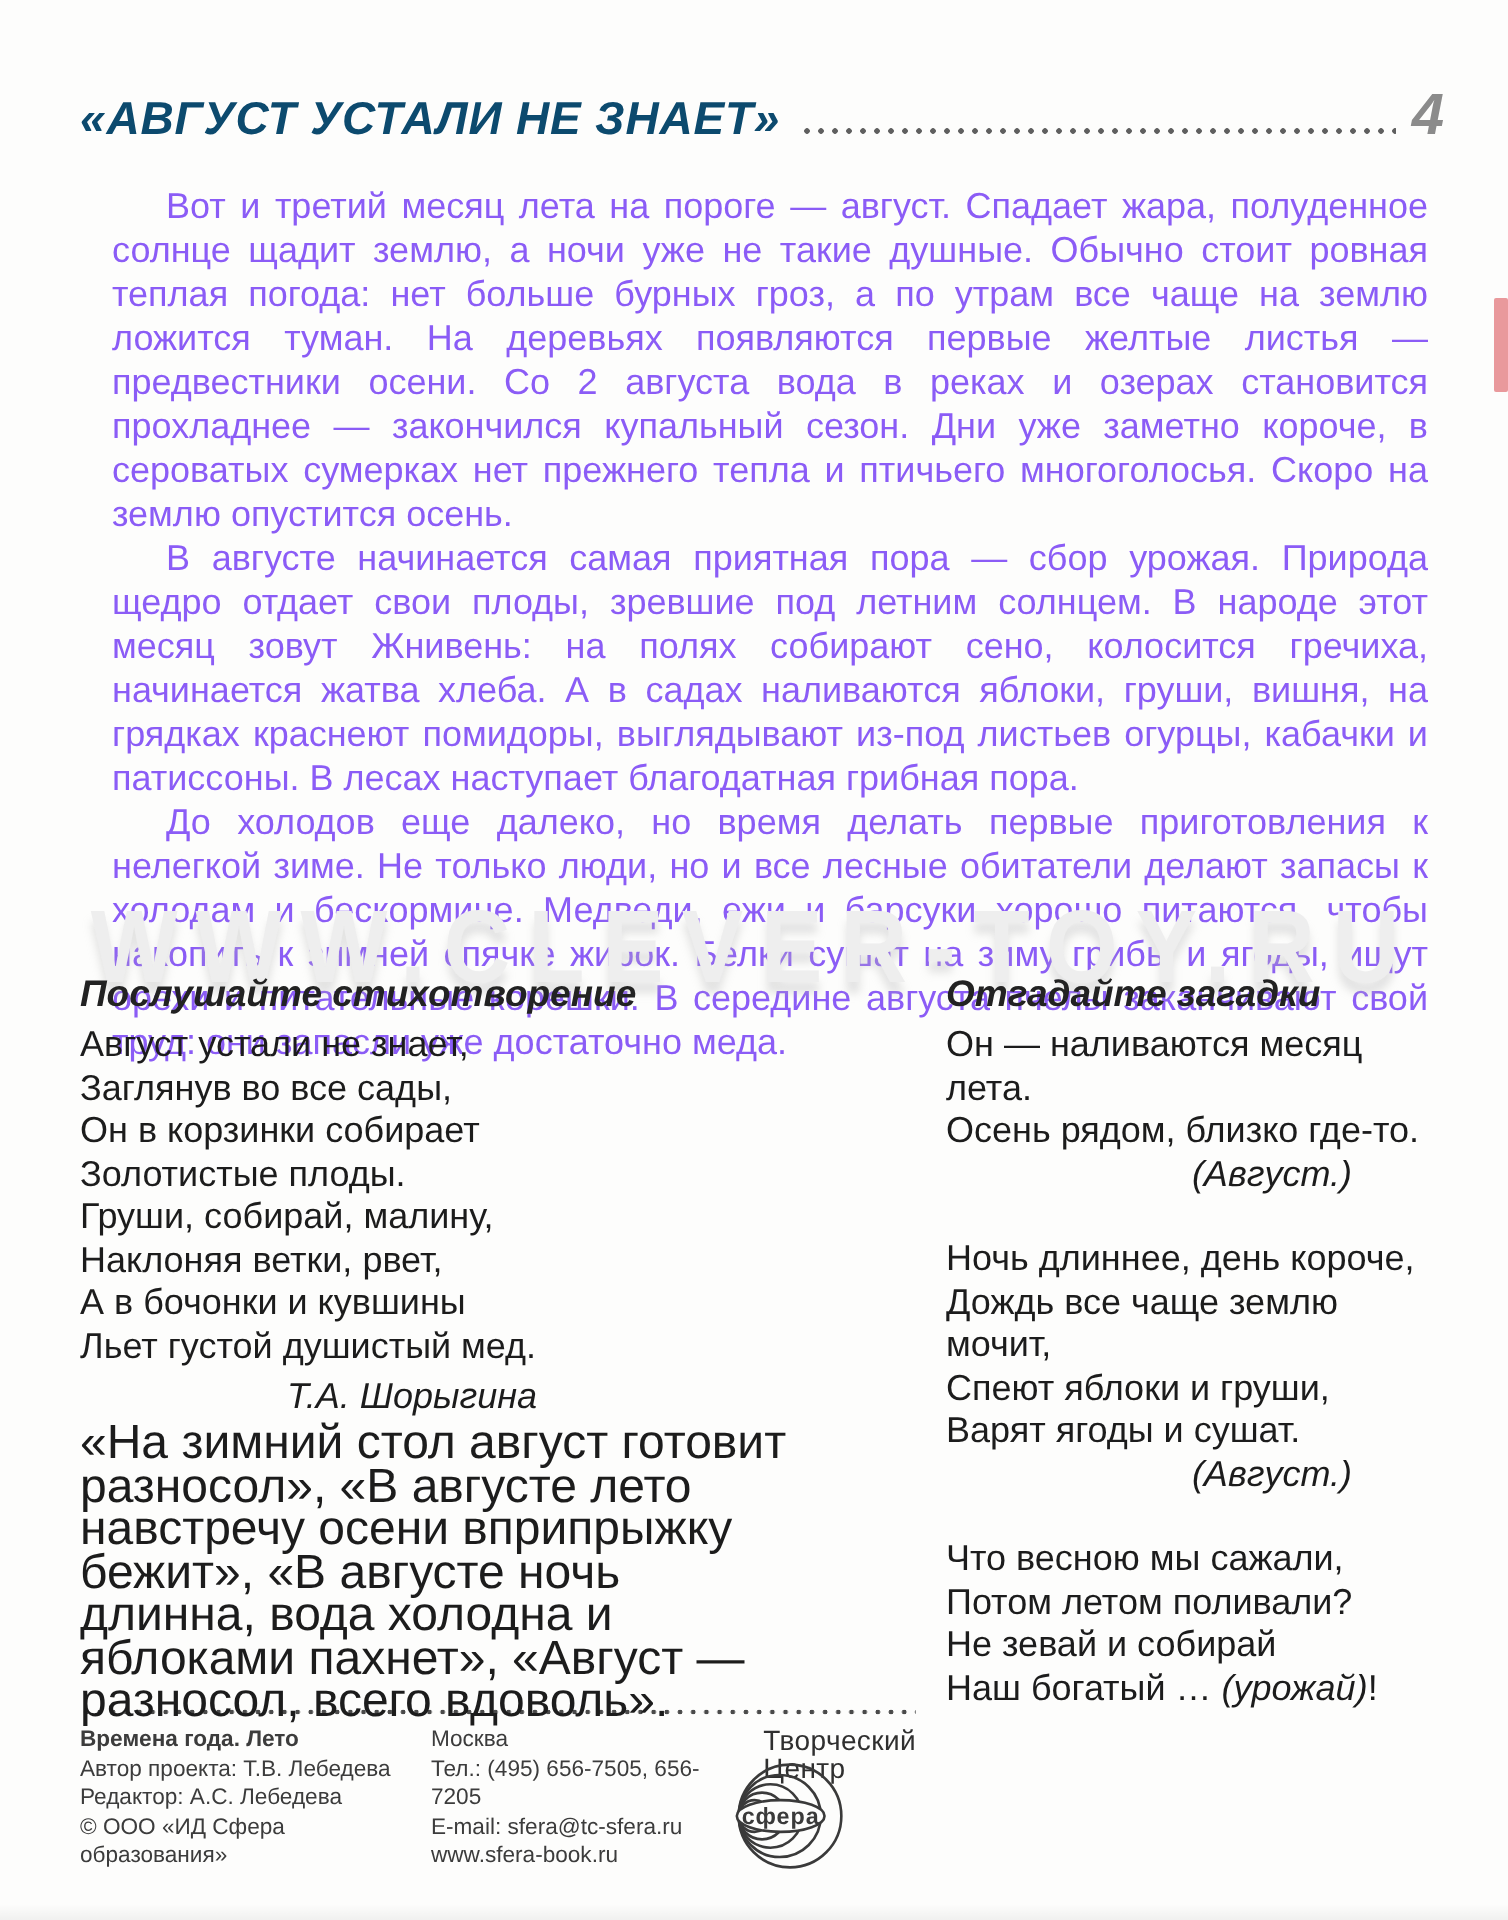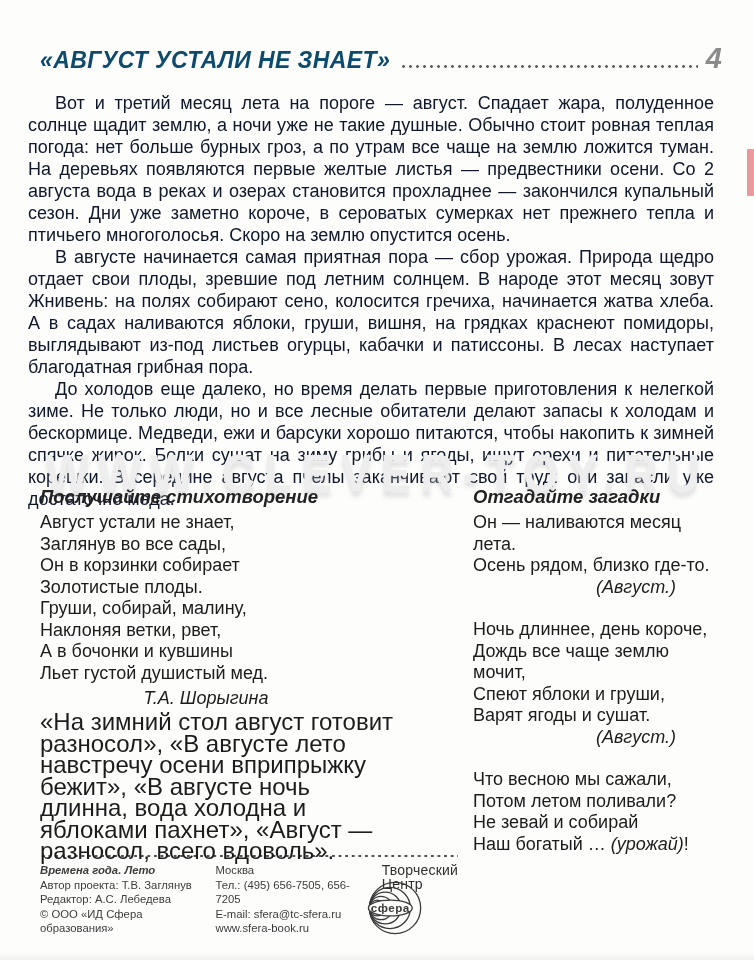--- a/index.html
+++ b/index.html
@@ -20,22 +20,22 @@
   .leader-dots{
     flex:1;height:5px;margin:0 8px 5px 10px;align-self:flex-end;
     background-image:radial-gradient(circle,#5f5f5f 1.25px,transparent 1.55px);
     background-size:7px 5px;background-position:left center;background-repeat:repeat-x;
   }
   .page-number{
     font-size:29px;font-style:italic;font-weight:bold;color:#8b8b8b;line-height:1;
   }
   
   .intro{
-    position:absolute;left:28px;right:40px;top:92px;
-    font-size:18px;line-height:22px;text-align:justify;color:#0f172a;
+    position:absolute;left:56px;right:40px;top:92px;
+    font-size:18px;line-height:22px;text-align:justify;color:#8b5cf6;
   }
   .intro p{margin:0;text-indent:27px;}
   
   .watermark{
     position:absolute;left:0;right:0;top:446px;text-align:center;
     font-size:46px;font-weight:bold;letter-spacing:9px;
     color:#eeeeee;text-shadow:0 5px 4px rgba(185,185,185,.38);
     transform:scaleY(1.12);z-index:0;white-space:nowrap;user-select:none;
   }
   
@@ -67,21 +67,21 @@
   .footer-rule{
     height:4px;width:100%;
     background-image:radial-gradient(circle,#4a4a4a 1.05px,transparent 1.3px);
     background-size:6.6px 4px;background-position:left center;background-repeat:repeat-x;
     margin-bottom:5px;
   }
   .footer-cols{display:flex;align-items:flex-start;}
   .footer-col{font-size:11.3px;line-height:14.6px;color:#3c3c3c;}
   .footer-col.c1{width:178px;}
   .footer-col.c2{width:152px;}
-  .footer-col .b{font-weight:bold;font-style:italic;}
+  .footer-col .b{font-weight:bold;}
   .logo-block{position:relative;width:92px;height:74px;margin-left:2px;}
   .logo-text{
     position:absolute;top:0;right:0;text-align:left;
     font-size:14px;line-height:14px;color:#2f2f2f;letter-spacing:.2px;
   }
   .logo-emblem{position:absolute;left:0;top:17px;}
   
   .red-mark{
     position:absolute;right:0;top:149px;width:7px;height:47px;
     background:#d8474d;opacity:.55;border-radius:1px;
@@ -151,21 +151,21 @@
         <div class="riddle-lastline"><span>Наш богатый … </span><span class="ans">(урожай)</span><span>!</span></div>
       </div>
     </div>
   </div>
 
   <div class="footer">
     <div class="footer-rule"></div>
     <div class="footer-cols">
       <div class="footer-col c1">
         <div class="b">Времена года. Лето</div>
-        <div>Автор проекта: Т.В. Заглянув</div>
+        <div>Автор проекта: Т.В. Лебедева</div>
         <div>Редактор: А.С. Лебедева</div>
         <div>© ООО «ИД Сфера образования»</div>
       </div>
       <div class="footer-col c2">
         <div>Москва</div>
         <div>Тел.: (495) 656-7505, 656-7205</div>
         <div>E-mail: sfera@tc-sfera.ru</div>
         <div>www.sfera-book.ru</div>
       </div>
       <div class="logo-block">

